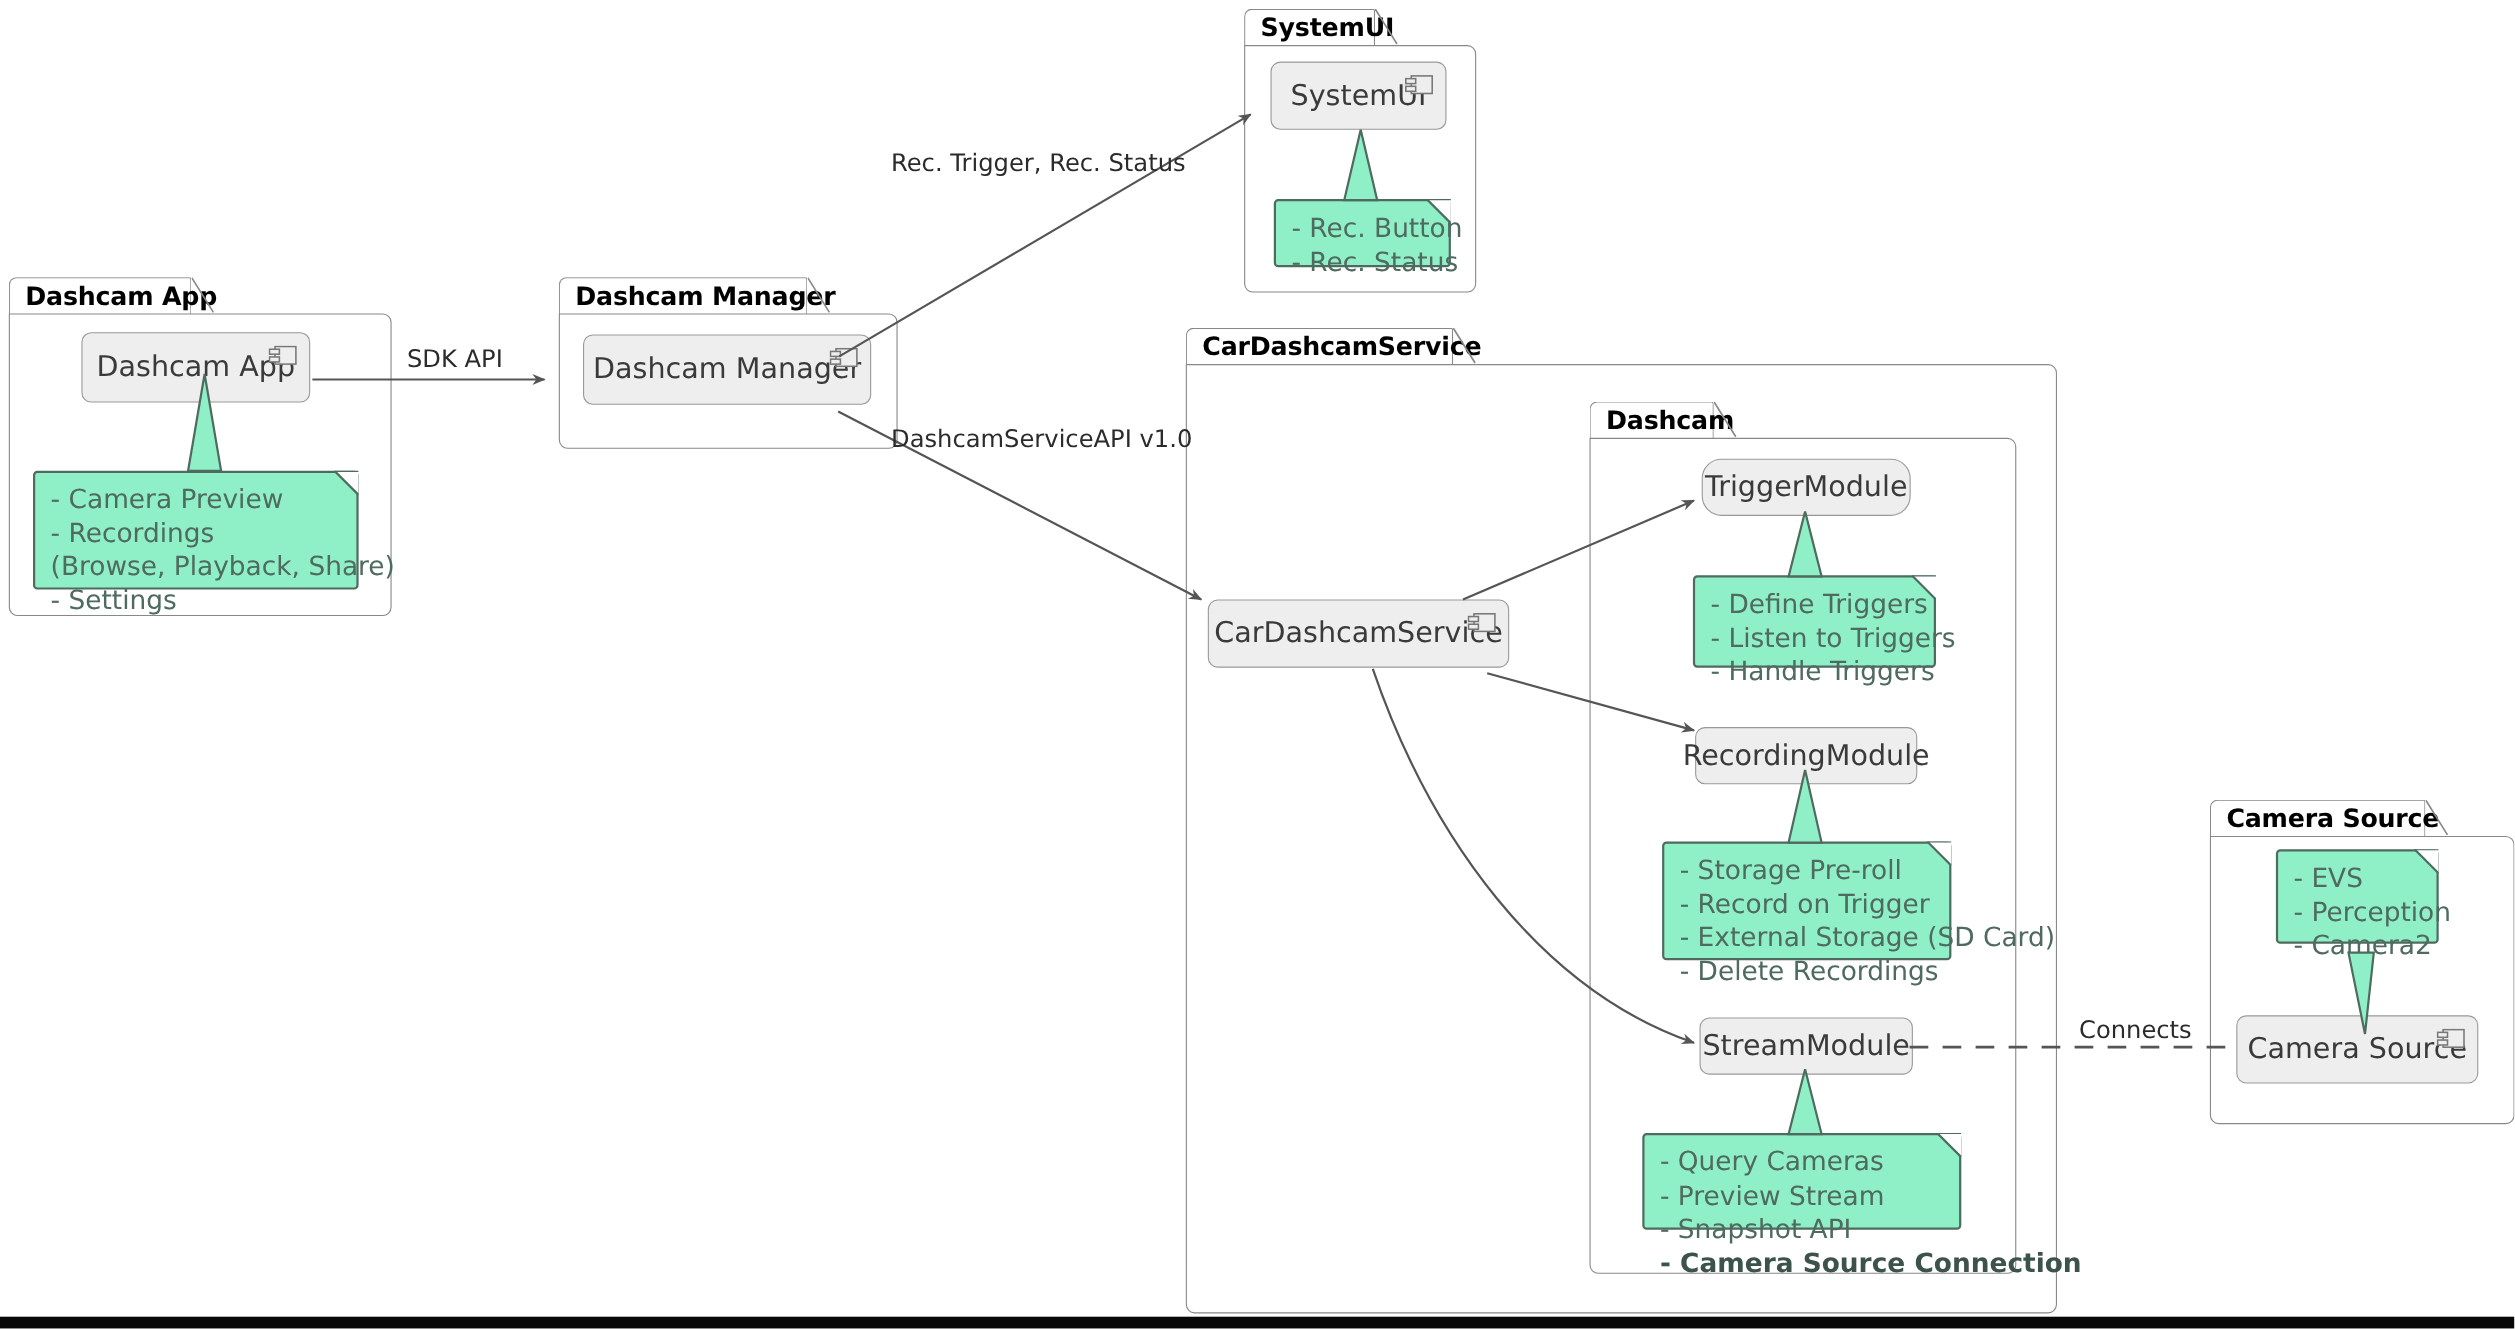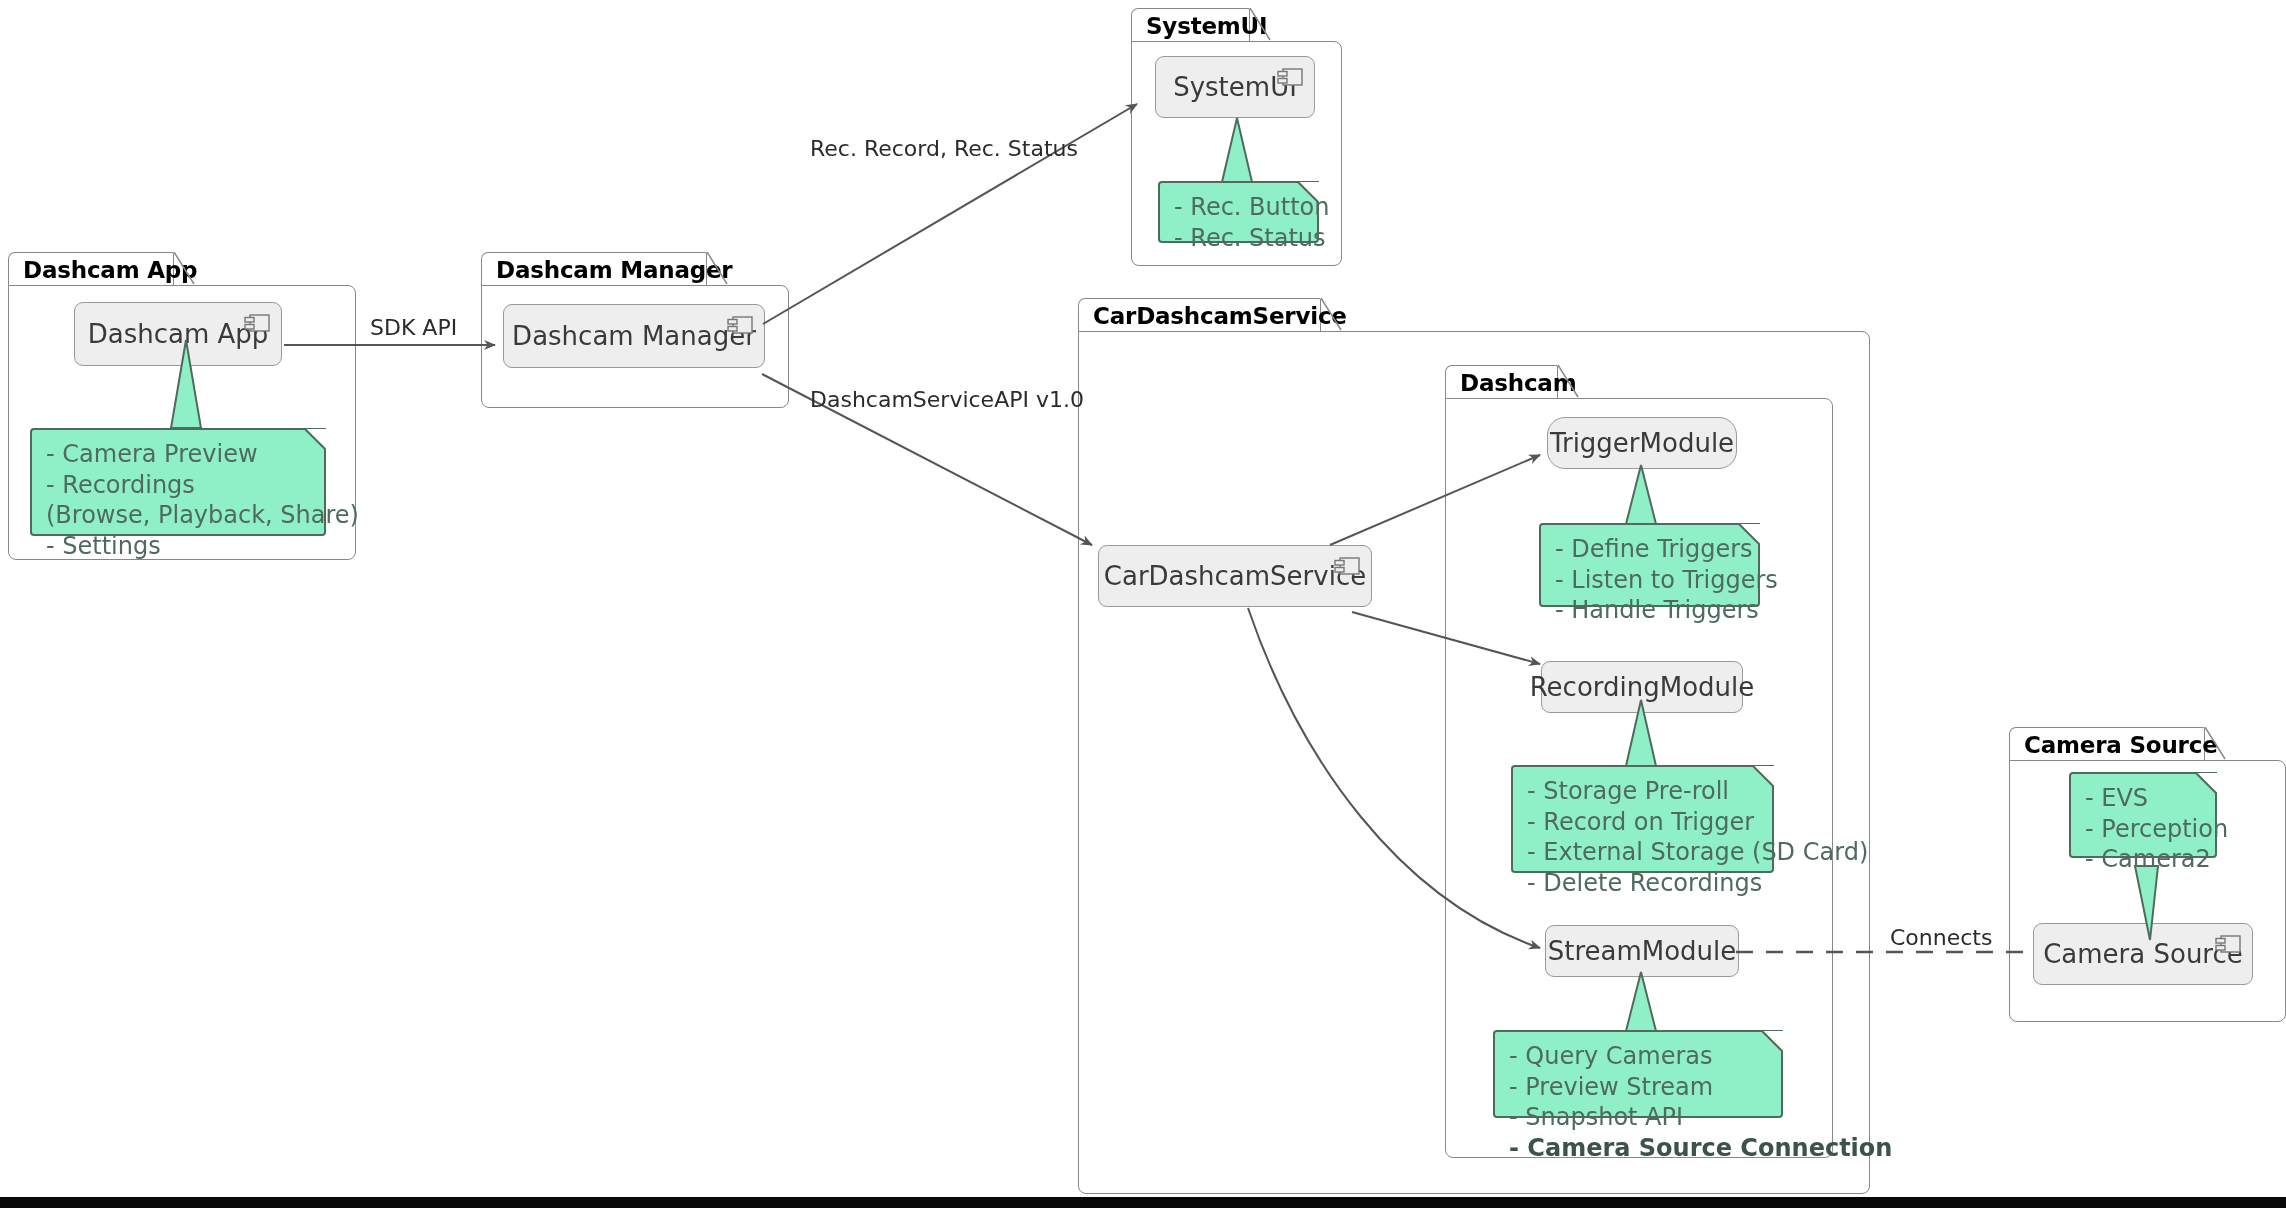--- a/index.html
+++ b/index.html
@@ -203,21 +203,21 @@
           <path d="M0,0 L22,0" stroke="#4f6a5e" stroke-width="2" fill="none"></path>
         </svg>
       </span>
       <div class="note-line">- Camera Preview</div>
       <div class="note-line">- Recordings</div>
       <div class="note-line">  (Browse, Playback, Share)</div>
       <div class="note-line">- Settings</div>
     </div>
   </div>
 
-  <div class="pkg" style="left:481px; top:252px; width:308px; height:169px;">
+  <div class="pkg" style="left:508px; top:252px; width:308px; height:169px;">
     <div class="pkg-tab" style="width:226px;">
       <span class="pkg-tab-label">Dashcam Manager</span>
     </div>
     <div class="pkg-tab-slant" style="left:226px;">
       <svg width="22" height="34" viewBox="0 0 22 34">
           <path d="M0,0 L20,32" stroke="#888888" stroke-width="1.5" fill="none"></path>
         </svg>
     </div>
     <div class="pkg-body" style="top:33px; width:308px; height:123px; border-top-left-radius:0;"></div>
 
@@ -384,21 +384,21 @@
           <rect x="6" y="1" width="19" height="16" fill="#eeeeee" stroke="#777777" stroke-width="1.4"></rect>
           <rect x="1" y="3.5" width="9" height="4.5" fill="#eeeeee" stroke="#777777" stroke-width="1.4"></rect>
           <rect x="1" y="10.5" width="9" height="4.5" fill="#eeeeee" stroke="#777777" stroke-width="1.4"></rect>
         </svg>
       </span>
     </div>
   </div>
 
   <div class="edge-label" style="left:370px; top:315px;">SDK API</div>
 
-  <div class="edge-label" style="left:810px; top:136px;">Rec. Record, Rec. Status</div>
+  <div class="edge-label" style="left:810px; top:136px;">Rec. Trigger, Rec. Status</div>
 
   <div class="edge-label" style="left:810px; top:387px;text-align:center;">DashcamServiceAPI v1.0</div>
 
   <div class="edge-label" style="left:1890px; top:925px;">Connects</div>
 
   <div id="bottom-strip"></div>
 
 </div>
 
 </body></html>

